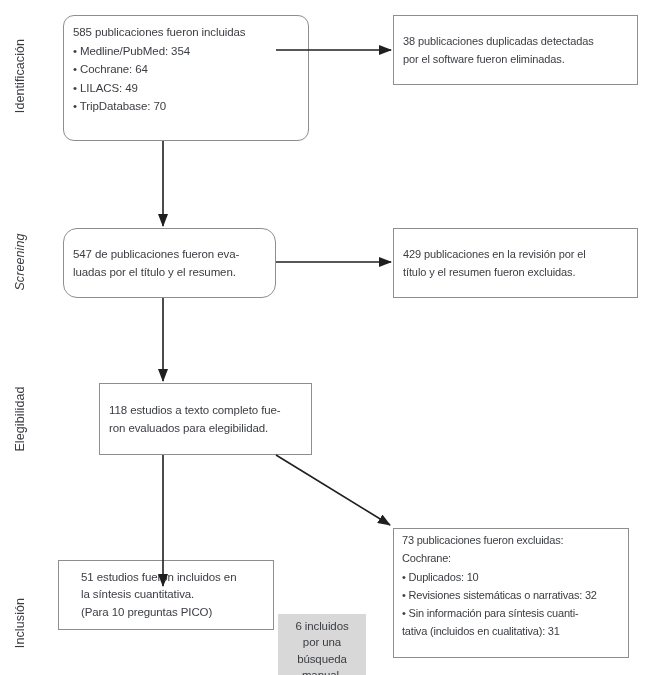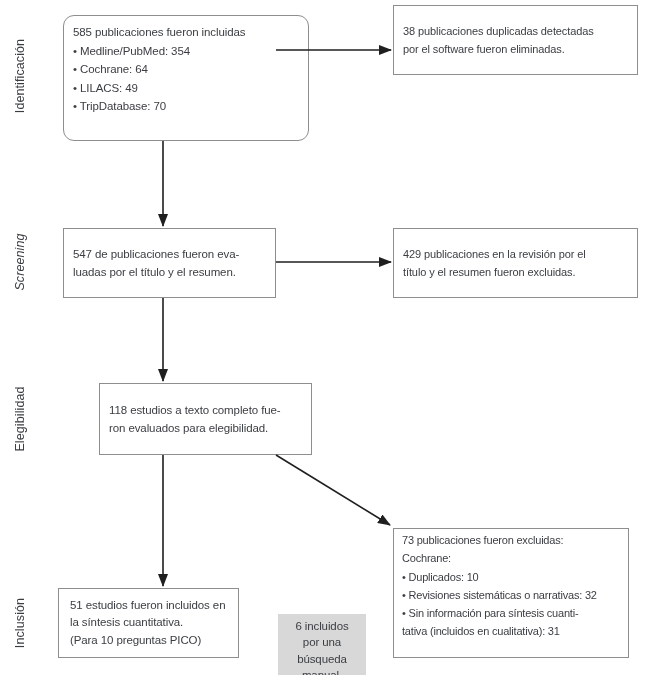--- a/index.html
+++ b/index.html
@@ -69,41 +69,41 @@
   <div class="stage-label" style="left:20px; top:623px;">Inclusión</div>
 
   <div class="fbox" style="left:63px; top:15px; width:246px; height:126px; padding:7px 9px; line-height:18.5px;border-radius:11px;">
       <div class="line">585 publicaciones fueron incluidas</div>
       <div class="line">• Medline/PubMed: 354</div>
       <div class="line">• Cochrane: 64</div>
       <div class="line">• LILACS: 49</div>
       <div class="line">• TripDatabase: 70</div>
     </div>
 
-  <div class="fbox v-center small" style="left:393px; top:5px; width:245px; height:70px; padding:0 9px;">
+  <div class="fbox v-center small" style="left:393px; top:15px; width:245px; height:70px; padding:0 9px;">
       <div class="line">38 publicaciones duplicadas detectadas</div>
       <div class="line">por el software fueron eliminadas.</div>
     </div>
 
-  <div class="fbox v-center" style="left:63px; top:228px; width:213px; height:70px; padding:0 9px;">
+  <div class="fbox v-center" style="left:63px; top:228px; width:213px; height:70px; padding:0 9px;border-radius:14px;">
       <div class="line">547 de publicaciones fueron eva-</div>
       <div class="line">luadas por el título y el resumen.</div>
     </div>
 
   <div class="fbox v-center small" style="left:393px; top:228px; width:245px; height:70px; padding:5px 9px;">
       <div class="line">429 publicaciones en la revisión por el</div>
       <div class="line">título y el resumen fueron excluidas.</div>
     </div>
 
   <div class="fbox v-center" style="left:63px; top:383px; width:213px; height:72px; padding:0 9px;margin-left:36px;">
       <div class="line">118 estudios a texto completo fue-</div>
       <div class="line">ron evaluados para elegibilidad.</div>
     </div>
 
-  <div class="fbox v-center" style="left:58px; top:588px; width:181px; height:70px; padding:0 11px; line-height:17.5px;">
+  <div class="fbox v-center" style="left:58px; top:560px; width:216px; height:70px; padding:0 22px; line-height:17.5px;">
       <div class="line">51 estudios fueron incluidos en</div>
       <div class="line">la síntesis cuantitativa.</div>
       <div class="line">(Para 10 preguntas PICO)</div>
     </div>
 
   <div class="gray-note" style="left:278px; top:587px; width:88px; height:73px;margin-top:27px;">
       <div class="line">6 incluidos</div>
       <div class="line">por una</div>
       <div class="line">búsqueda</div>
       <div class="line">manual.</div>

